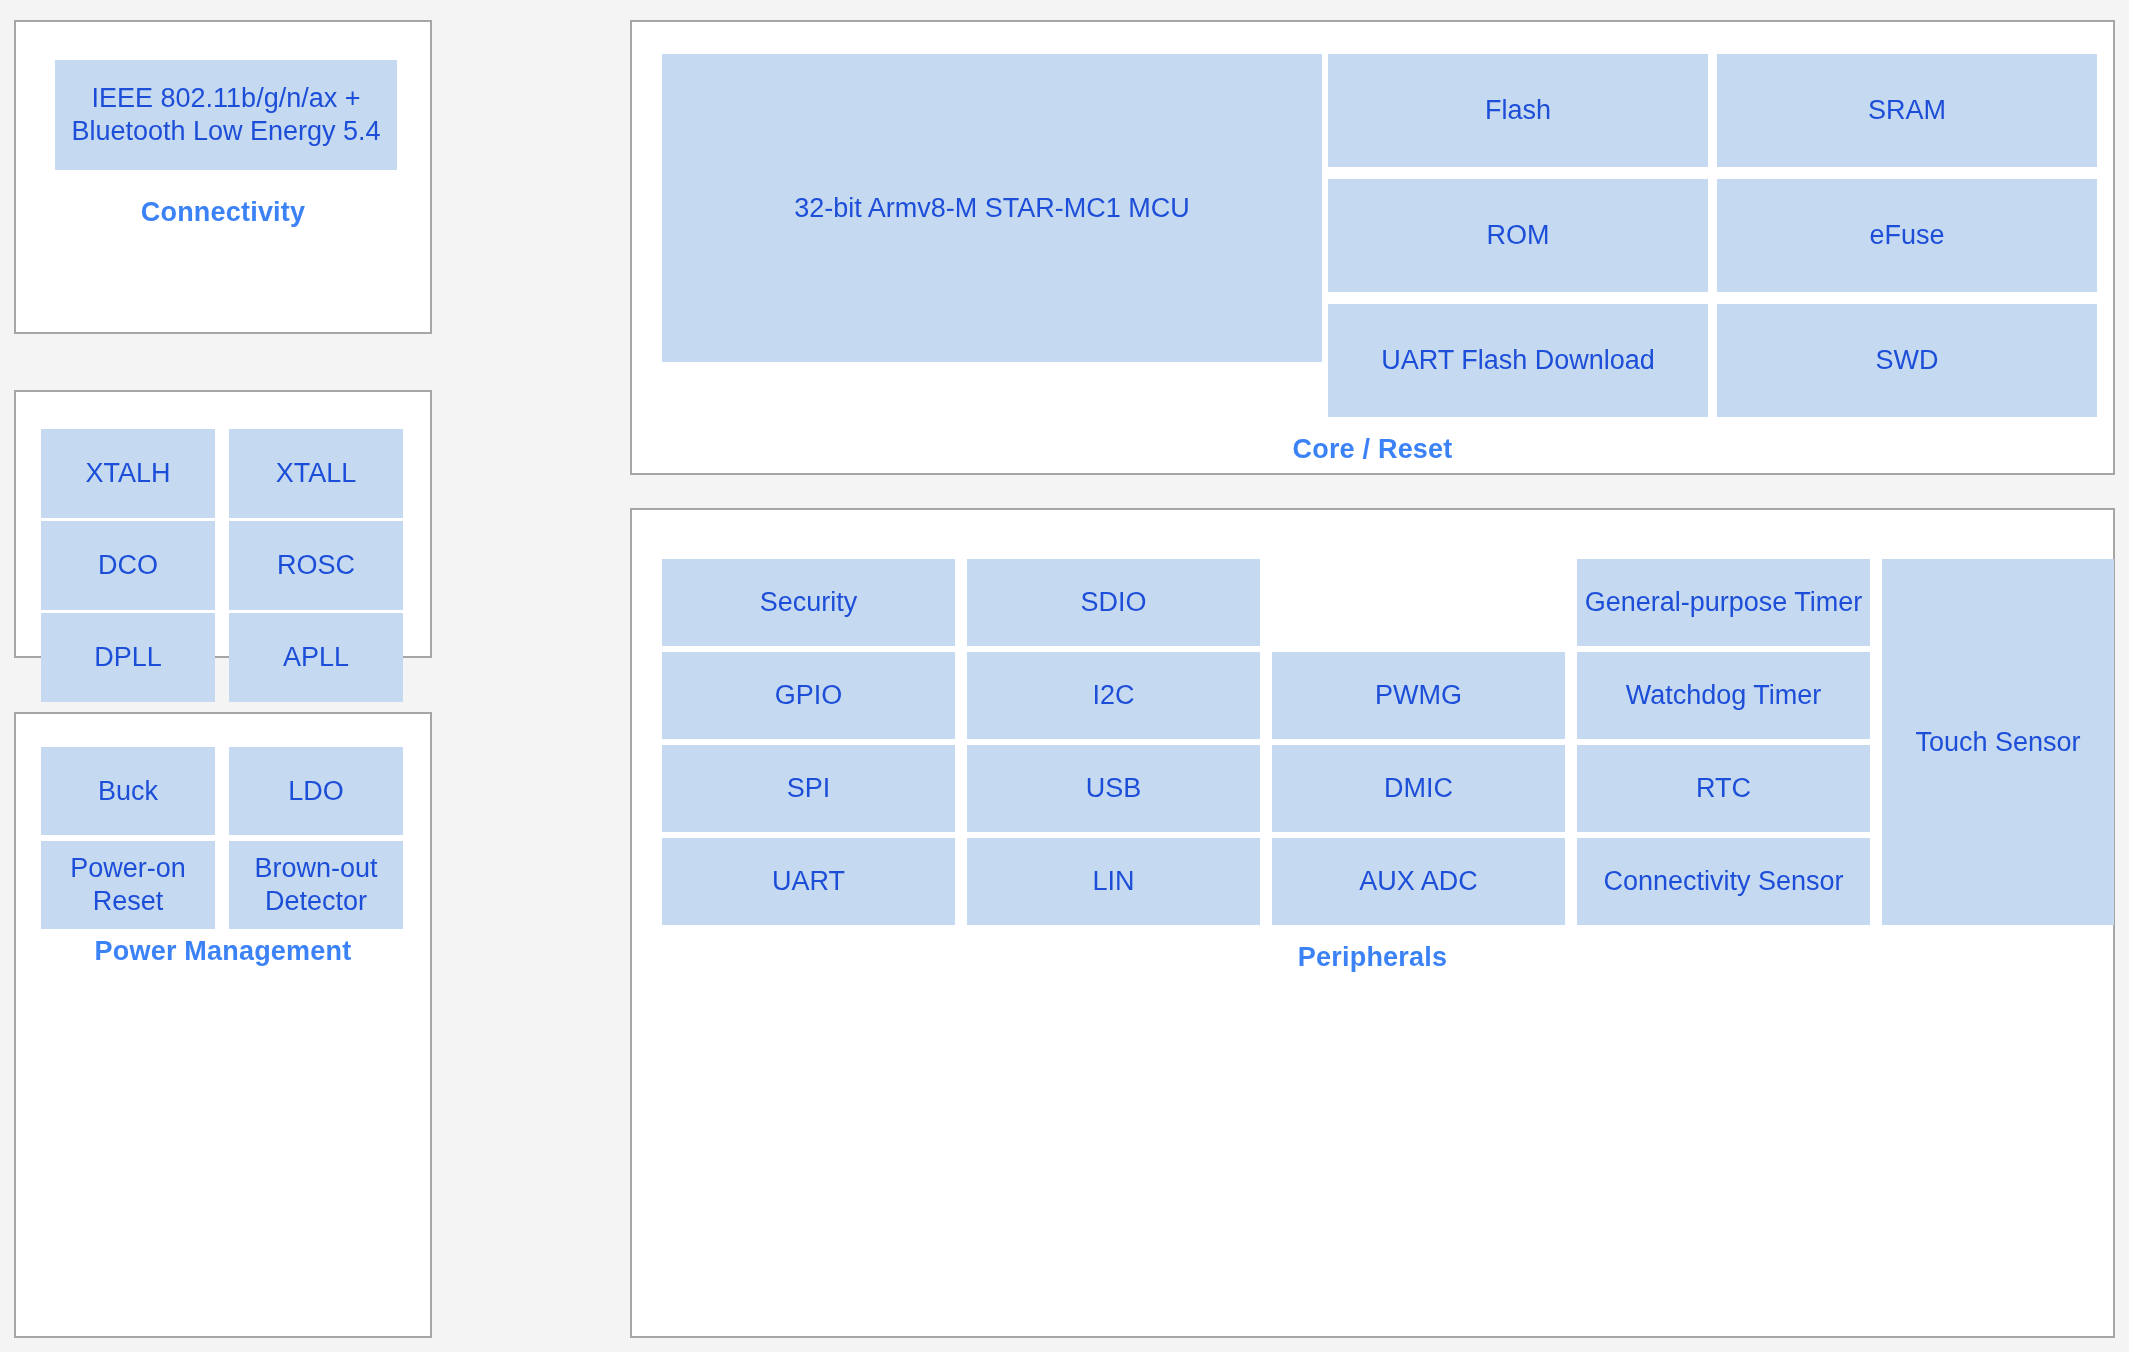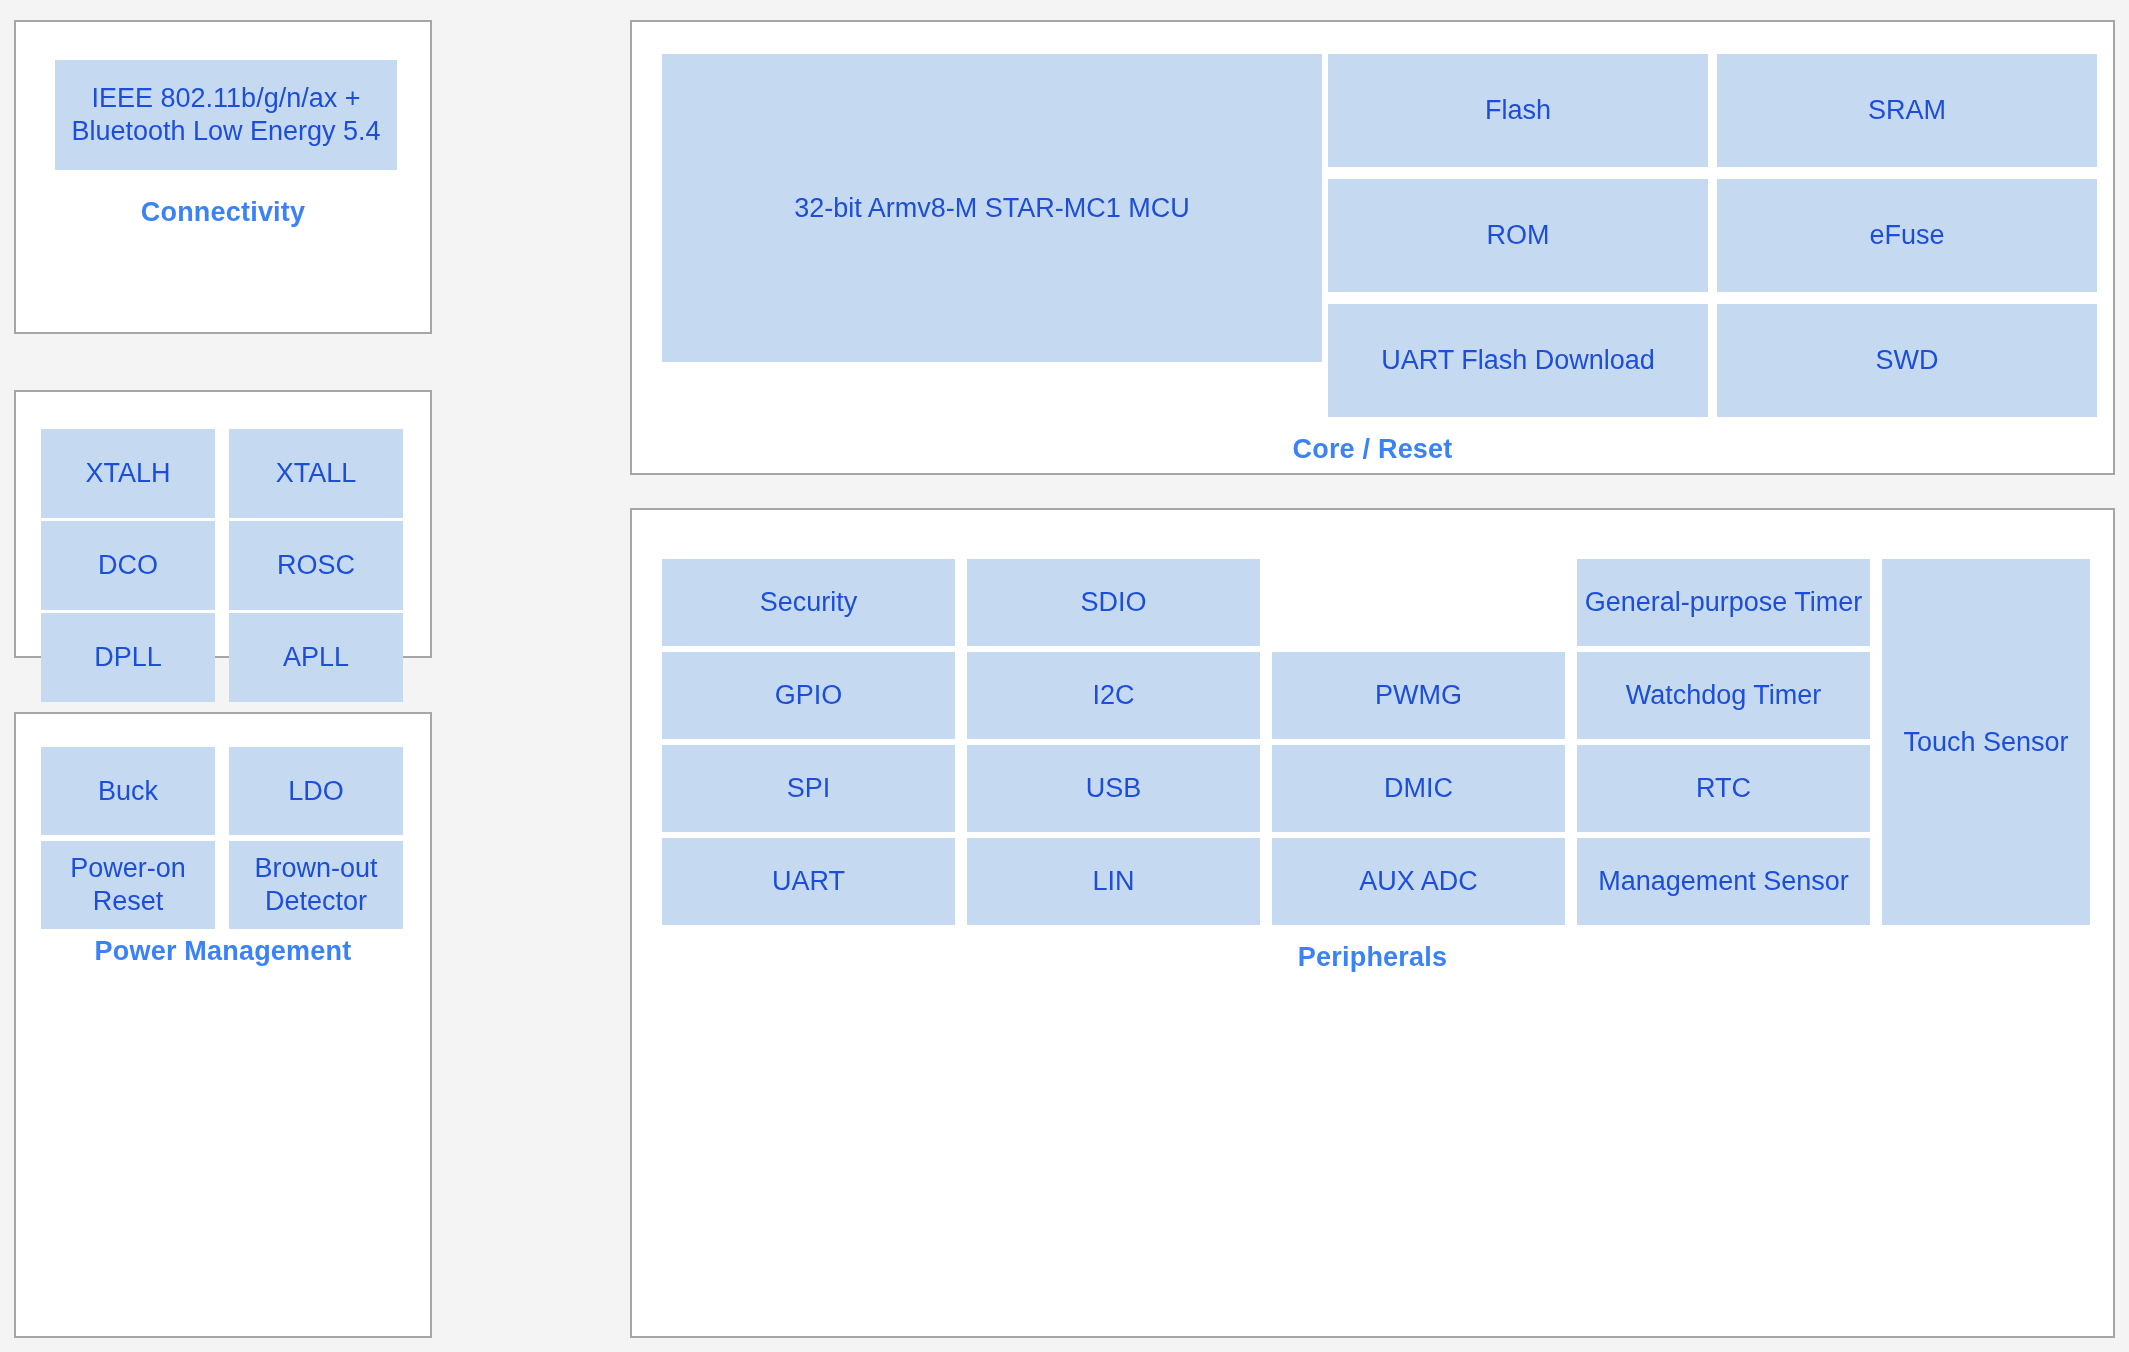--- a/index.html
+++ b/index.html
@@ -104,21 +104,21 @@
   #panel-peripherals .pcell { width: 293px; height: 87px; }
   .per-c1 { left: 30px; }
   .per-c2 { left: 335px; }
   .per-c3 { left: 640px; }
   .per-c4 { left: 945px; }
   .per-r1 { top: 49px; }
   .per-r2 { top: 142px; }
   .per-r3 { top: 235px; }
   .per-r4 { top: 328px; }
   #cell-touch {
-    left: 1250px; top: 49px; width: 208px; height: 366px;
+    left: 1250px; top: 49px; width: 232px; height: 366px;
   }
   #title-peripherals { top: 432px; }
 </style>
 </head>
 <body>
 
 <div id="diagram">
 
   <div class="panel" id="panel-connectivity">
     <div class="cell" id="cell-wifi-bt">IEEE 802.11b/g/n/ax + Bluetooth Low Energy 5.4</div>
@@ -168,20 +168,20 @@
     <div class="cell pcell per-c4 per-r2">Watchdog Timer</div>
 
     <div class="cell pcell per-c1 per-r3">SPI</div>
     <div class="cell pcell per-c2 per-r3">USB</div>
     <div class="cell pcell per-c3 per-r3">DMIC</div>
     <div class="cell pcell per-c4 per-r3">RTC</div>
 
     <div class="cell pcell per-c1 per-r4">UART</div>
     <div class="cell pcell per-c2 per-r4">LIN</div>
     <div class="cell pcell per-c3 per-r4">AUX ADC</div>
-    <div class="cell pcell per-c4 per-r4">Management Sensor</div>
+    <div class="cell pcell per-c4 per-r4">Connectivity Sensor</div>
 
     <div class="cell" id="cell-touch">Touch Sensor</div>
 
     <div class="panel-title" id="title-peripherals">Peripherals</div>
   </div>
 
 </div>
 
 </body></html>

